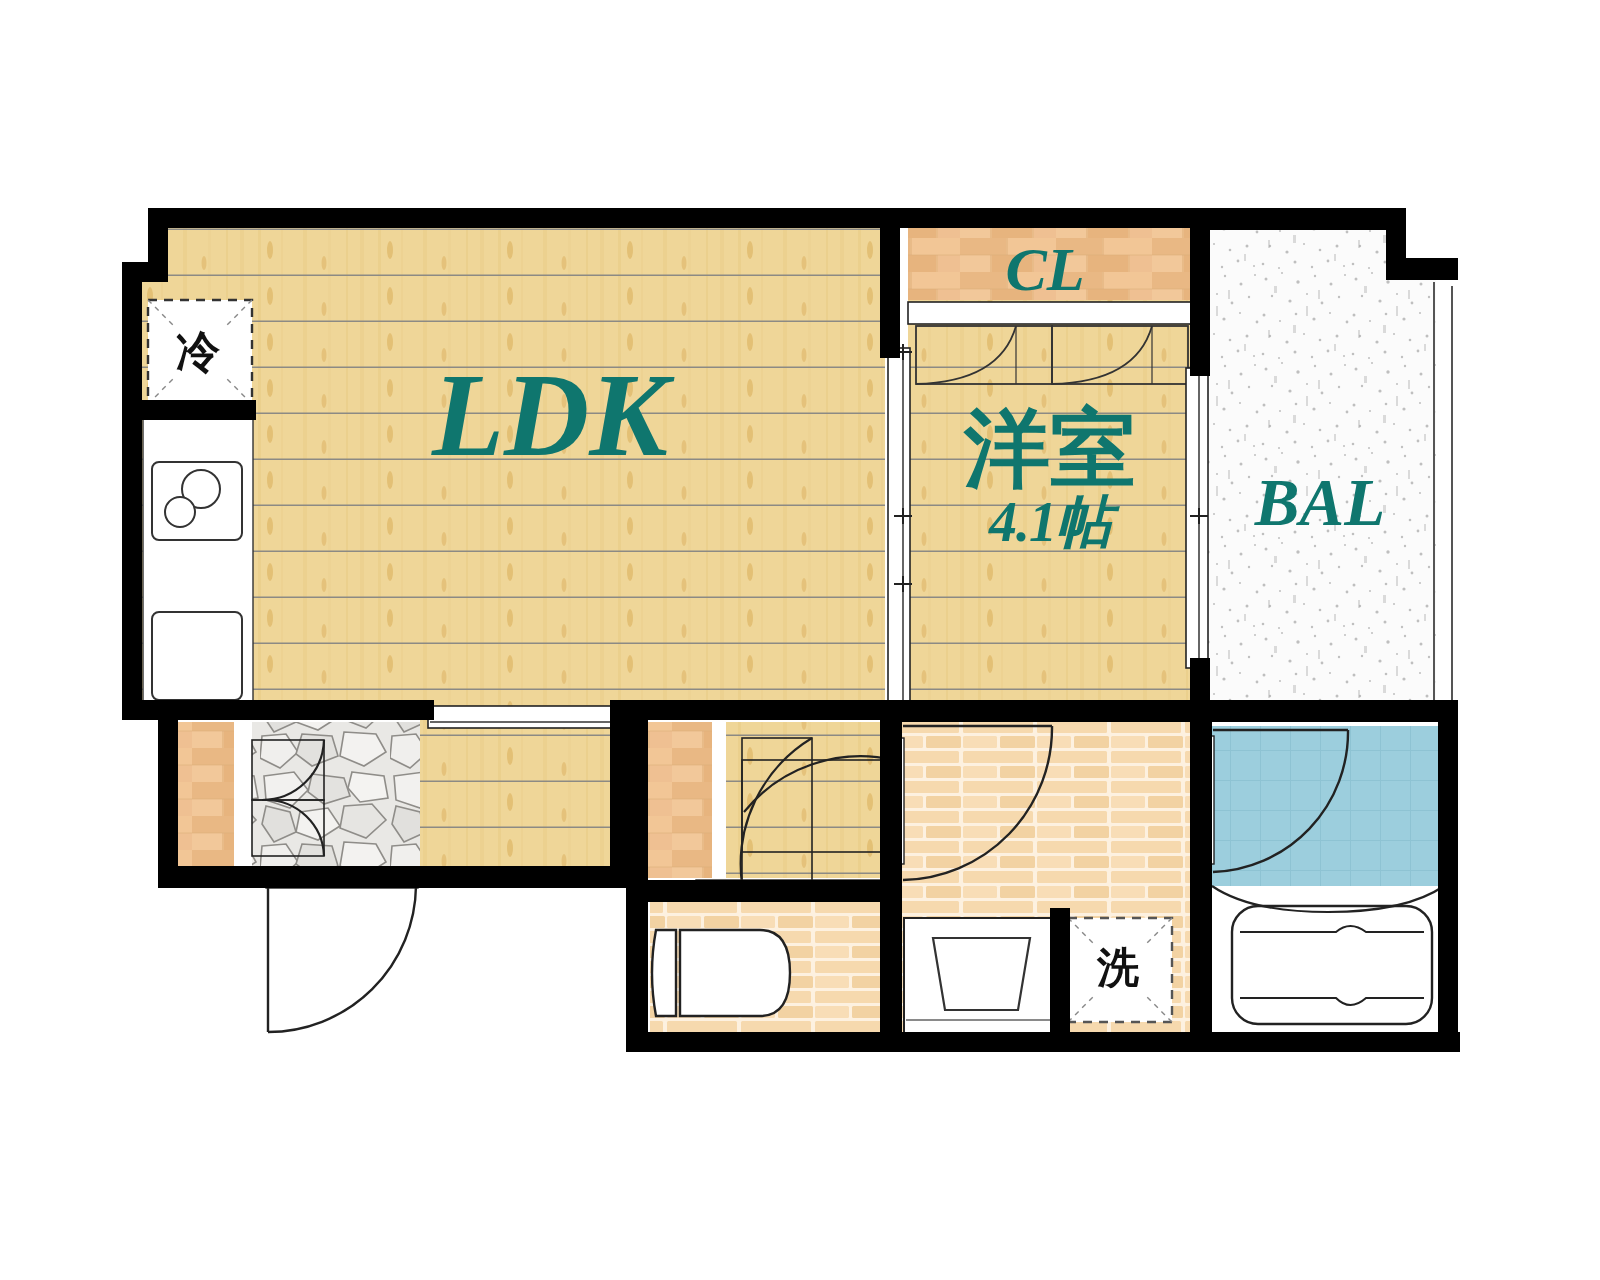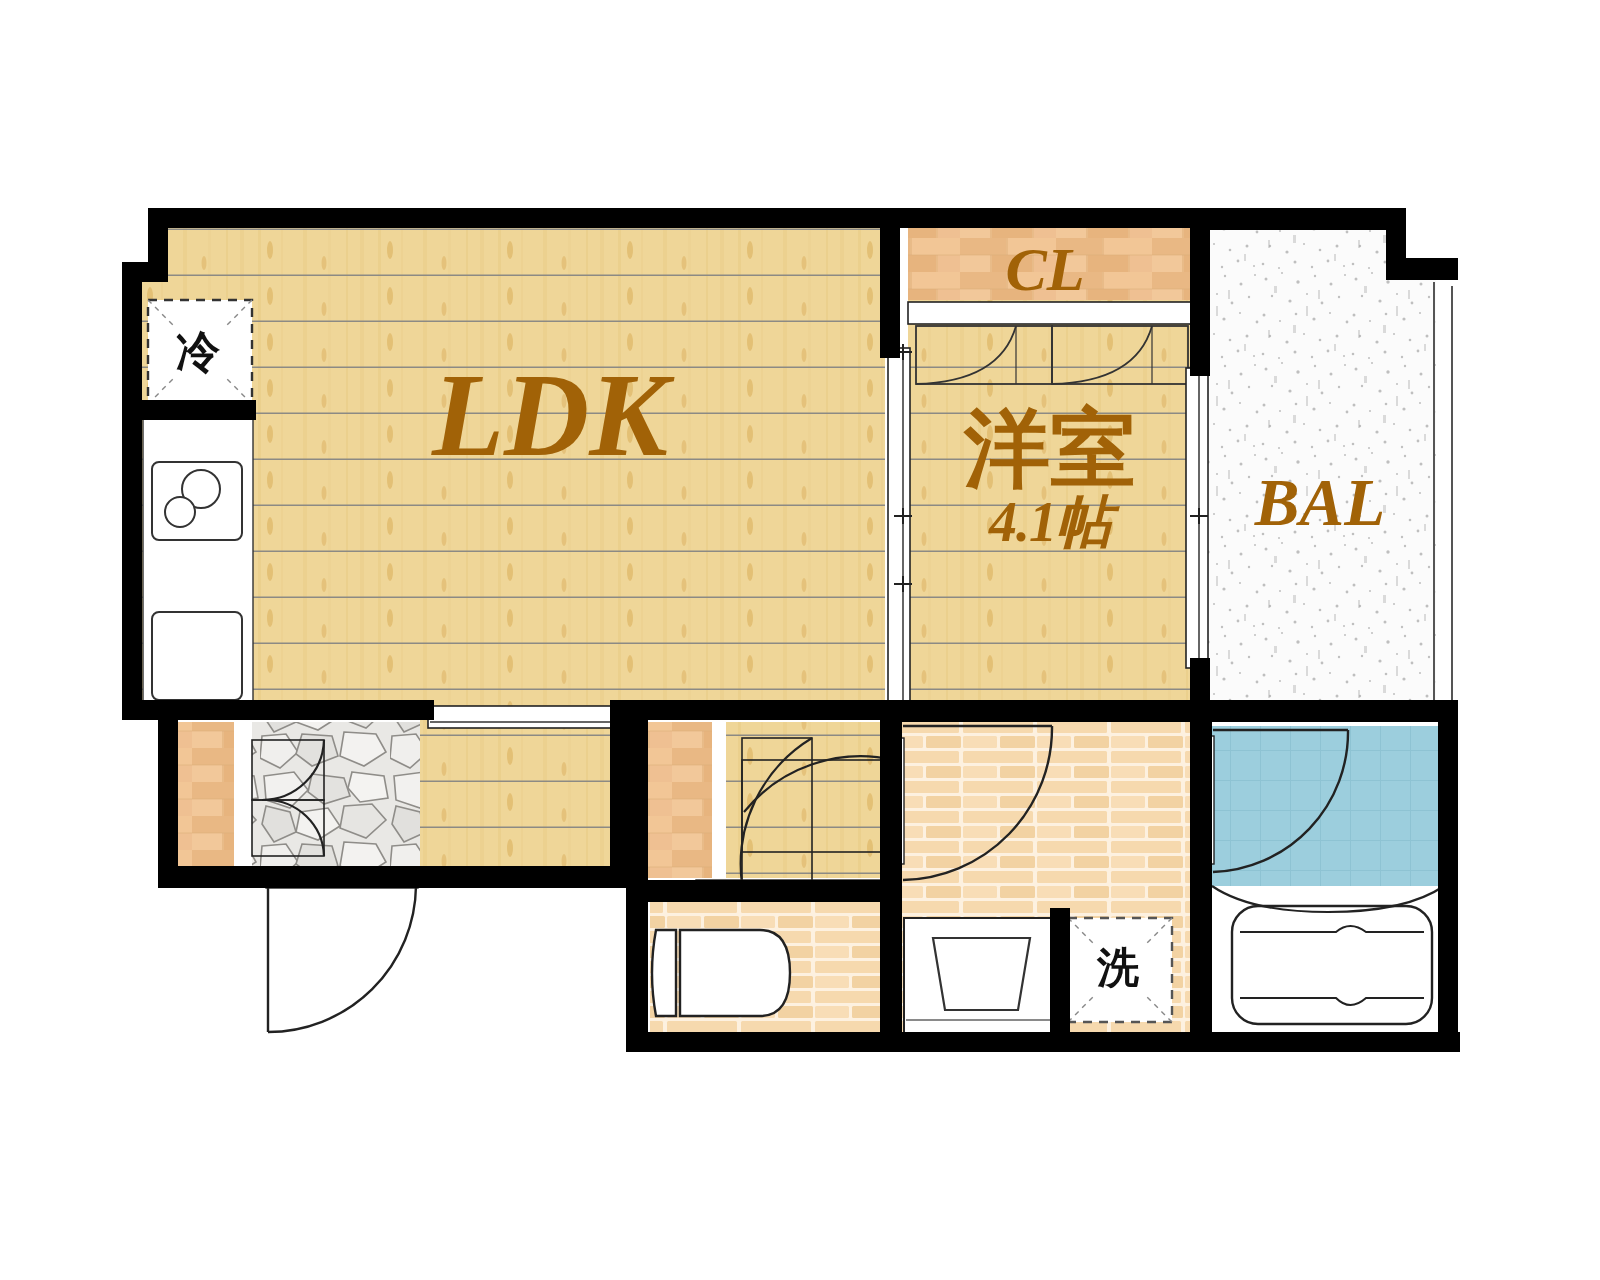--- a/index.html
+++ b/index.html
@@ -25,21 +25,21 @@
     left: 0;
     top: 0;
     width: 1600px;
     height: 1280px;
   }
   .room-label {
     position: absolute;
     font-family: "Liberation Serif", serif;
     font-style: italic;
     font-weight: 700;
-    color: #a16207;
+    color: #0f766e;
     white-space: nowrap;
     text-align: center;
     line-height: 1.02;
     pointer-events: none;
   }
   .cjk {
     font-family: "DejaVu Sans", sans-serif;
     font-style: normal;
     font-weight: 700;
     text-align: center;

